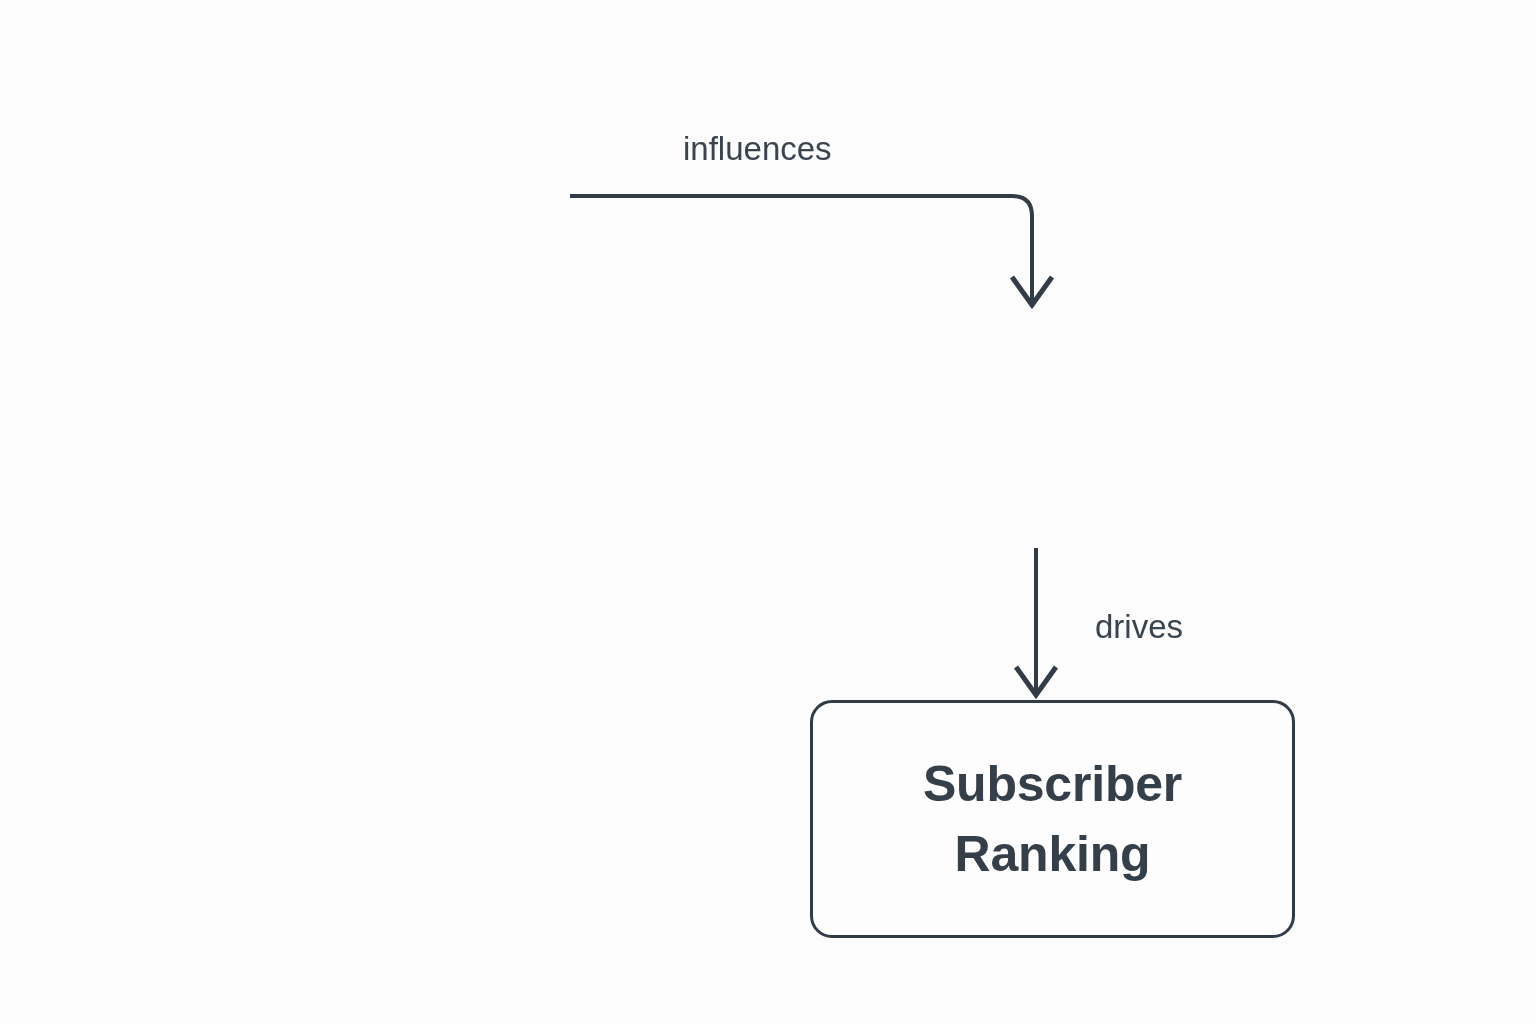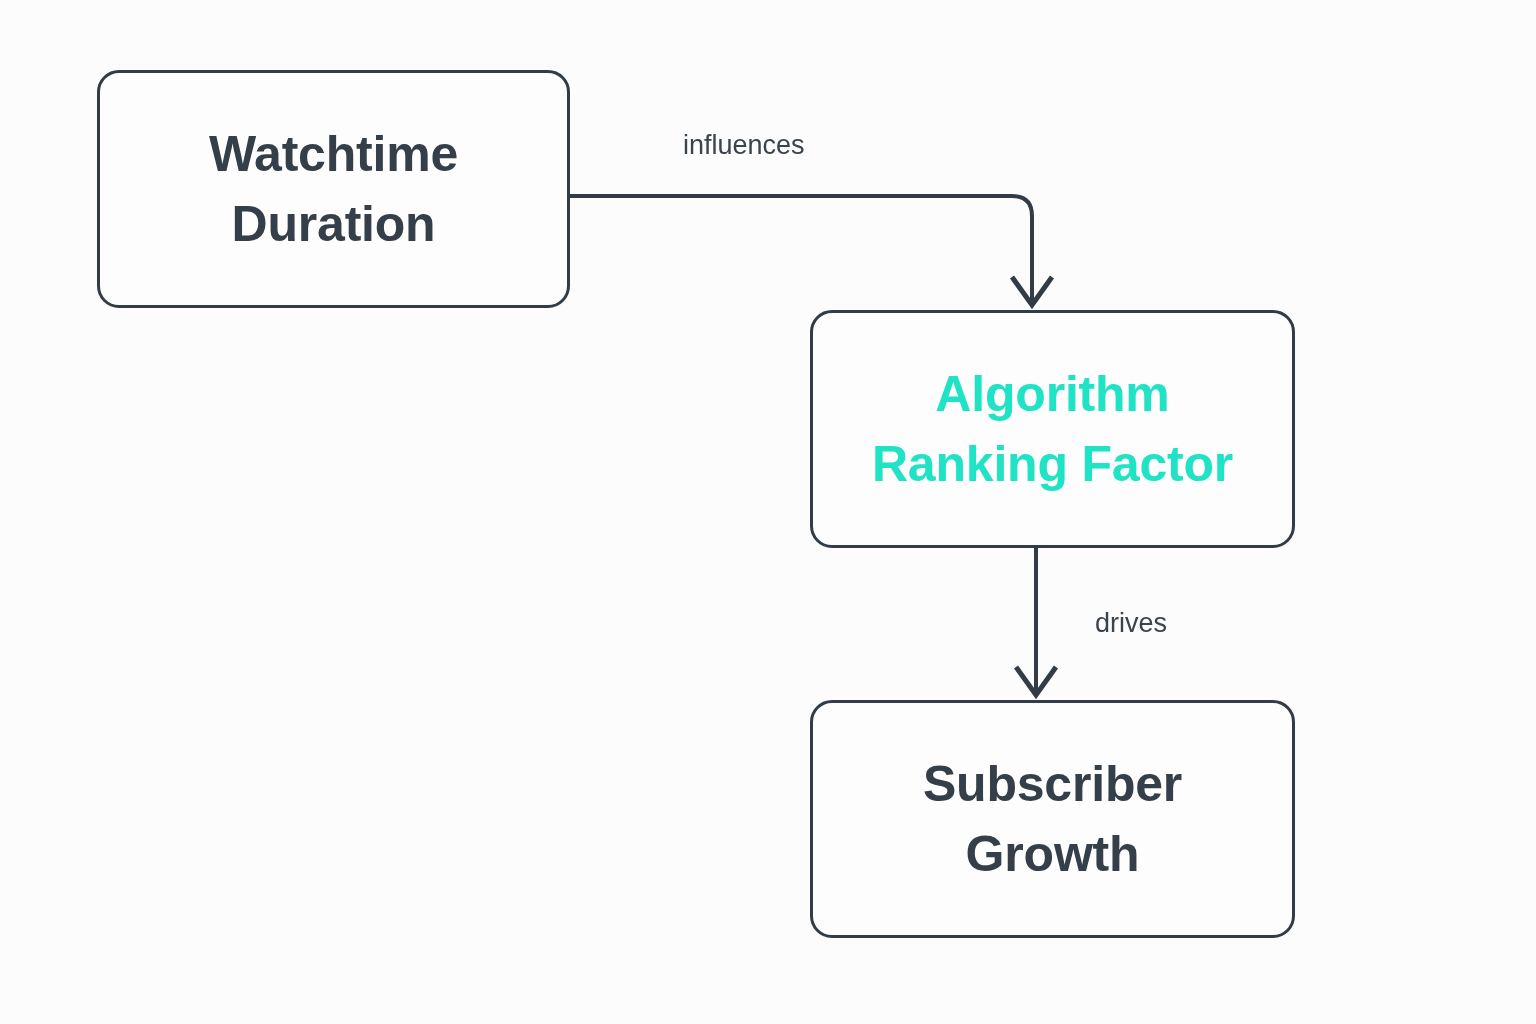--- a/index.html
+++ b/index.html
@@ -57,21 +57,21 @@
   #edges {
     position: absolute;
     left: 0; top: 0;
     width: 1536px; height: 1024px;
     pointer-events: none;
   }
 
   
   .edge-label {
     position: absolute;
-    font-size: 27px;
+    font-size: 33px;
     font-weight: normal;
     color: #3a444f;
     white-space: nowrap;
   }
   #edge-label-influences { left: 683px; top: 130px; }
   #edge-label-drives     { left: 1066px; top: 608px; margin-left: 29px; }
 </style>
 </head>
 <body>
 
@@ -83,32 +83,24 @@
       <path d="M 570 196 L 1012 196 Q 1032 196 1032 216 L 1032 303" fill="none" stroke="#323c47" stroke-width="4" stroke-linecap="butt" stroke-linejoin="round"></path>
       <path d="M 1012 277 L 1032 305 L 1052 277" fill="none" stroke="#323c47" stroke-width="5" stroke-linecap="butt" stroke-linejoin="miter"></path>
     </g>
 
     <g>
       <path d="M 1036 548 L 1036 693" fill="none" stroke="#323c47" stroke-width="4" stroke-linecap="butt"></path>
       <path d="M 1016 667 L 1036 695 L 1056 667" fill="none" stroke="#323c47" stroke-width="5" stroke-linecap="butt" stroke-linejoin="miter"></path>
     </g>
   </svg>
 
-  <div class="node node-dark" id="node-watchtime">
-    <span class="node-label">Watchtime
-Duration</span>
-  </div>
 
-  <div class="node node-accent" id="node-algorithm">
-    <span class="node-label">Algorithm
-Ranking Factor</span>
-  </div>
 
   <div class="node node-dark" id="node-subscriber">
     <span class="node-label">Subscriber
-Growth</span>
+Ranking</span>
   </div>
 
   <span class="edge-label" id="edge-label-influences">influences</span>
 
   <span class="edge-label" id="edge-label-drives">drives</span>
 
 </div>
 
 </body></html>

